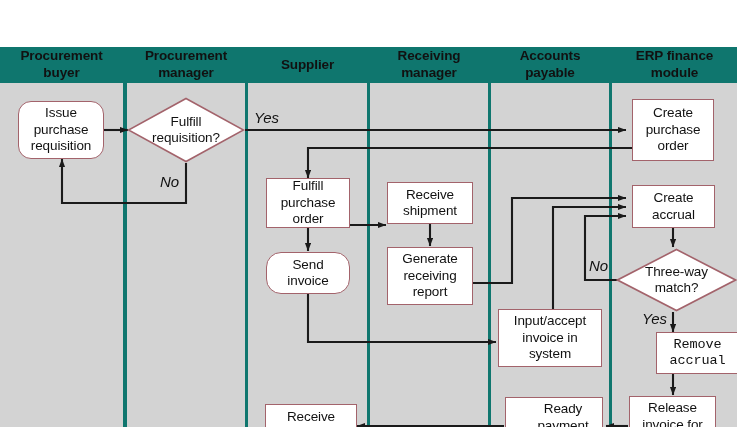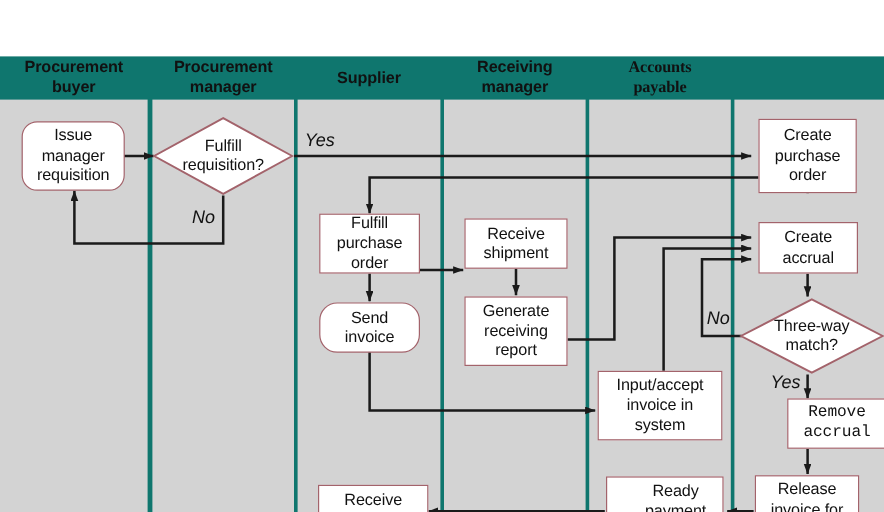--- a/index.html
+++ b/index.html
@@ -87,22 +87,24 @@
 
 <div id="stage">
 
   <div class="lane-header" style="left:0px;width:123px;">Procurement
 buyer</div>
   <div class="lane-header" style="left:127px;width:118px;">Procurement
 manager</div>
   <div class="lane-header" style="left:248px;width:119px;">Supplier</div>
   <div class="lane-header" style="left:370px;width:118px;">Receiving
 manager</div>
-  <div class="lane-header" style="left:491px;width:118px;font-family:Liberation Serif, serif;">Accounts
+  <div class="lane-header" style="left:491px;width:118px;">Accounts
 payable</div>
+  <div class="lane-header" style="left:612px;width:125px;">ERP finance
+module</div>
 
   <div class="lane-body" style="left:0px;width:123px;"></div>
   <div class="lane-body" style="left:127px;width:118px;"></div>
   <div class="lane-body" style="left:248px;width:119px;"></div>
   <div class="lane-body" style="left:370px;width:118px;"></div>
   <div class="lane-body" style="left:491px;width:118px;"></div>
   <div class="lane-body" style="left:612px;width:125px;"></div>
 
   <svg id="wires" viewBox="0 0 737 427">
     <defs>
@@ -140,21 +142,21 @@
 
       <path d="M673,327 L673,348" marker-end="url(#ah)"></path>
 
       <path d="M628,379 L606,379" marker-end="url(#ah)"></path>
 
       <path d="M504,379 L357,379" marker-end="url(#ah)"></path>
     </g>
   </svg>
 
   <div class="node rounded" style="left:18px;top:54px;width:86px;height:58px;">Issue
-manager
+purchase
 requisition</div>
 
   <div class="diamond-wrap" style="left:127px;top:50px;width:118px;height:66px;">
     <svg viewBox="0 0 118 66" preserveAspectRatio="none">
       <polygon points="59,1.5 116.5,33 59,64.5 1.5,33" fill="#ffffff" stroke="#a3636b" stroke-width="1.6"></polygon>
     </svg>
     <span class="diamond-label">Fulfill
 requisition?</span>
   </div>
 

